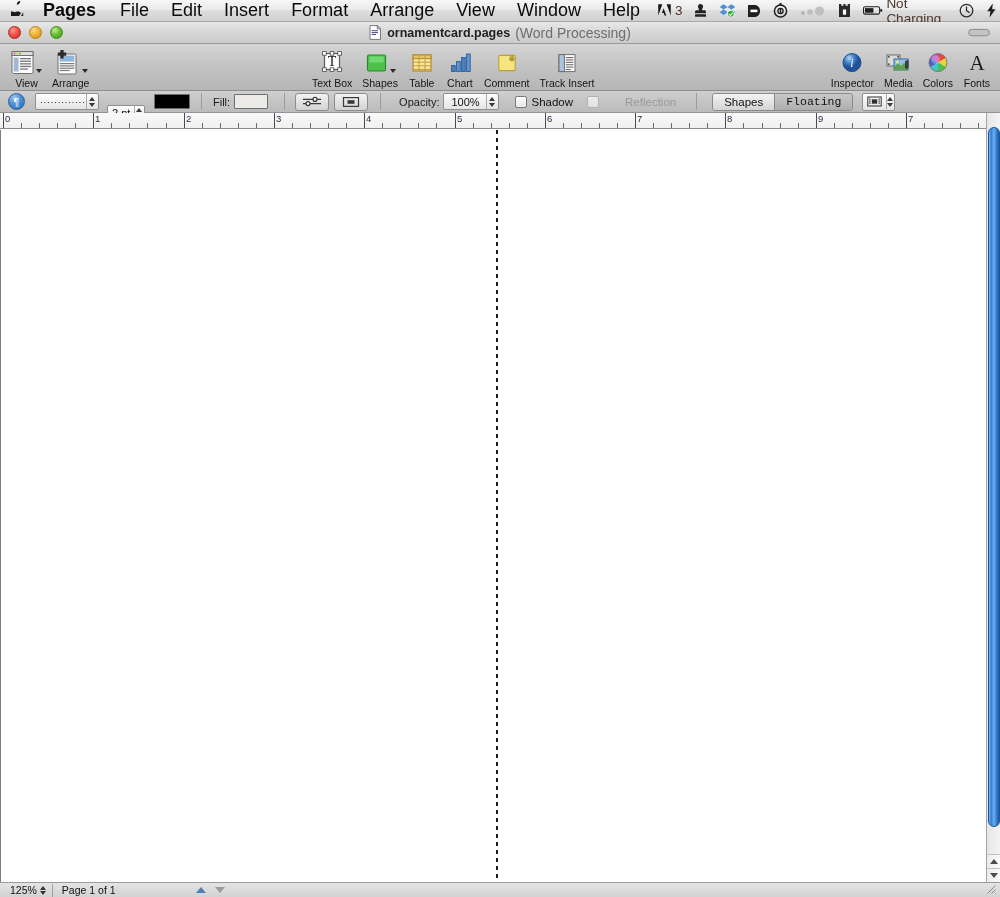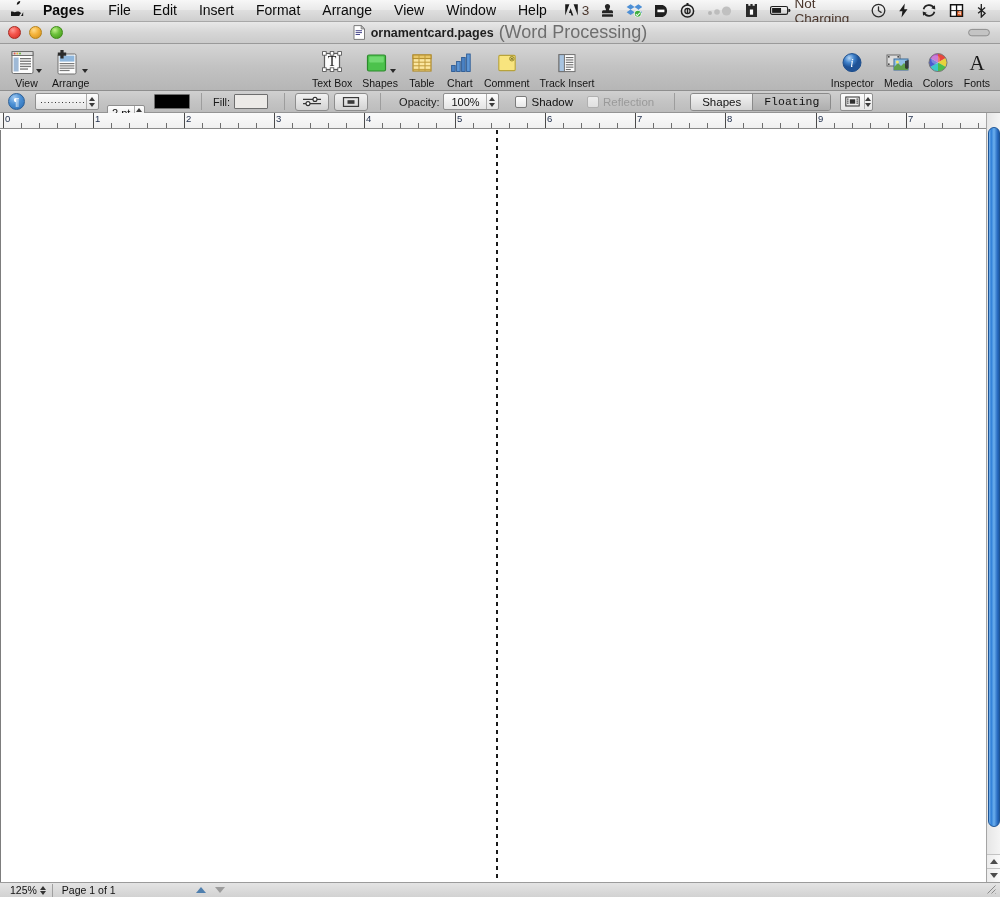--- a/index.html
+++ b/index.html
@@ -14,21 +14,21 @@
   
   .menubar {
     position: absolute; top: 0; left: 0;
     width: 1000px; height: 22px;
     background: linear-gradient(to bottom, #f7f7f7 0%, #e9e9e9 48%, #dedede 50%, #cfcfcf 100%);
     border-bottom: 1px solid #a8a8a8;
     display: flex; align-items: center;
   }
   .apple-menu { padding: 0 10px 0 11px; }
   .menu-item {
-    font-size: 14px; color: #0a0a0a;
+    font-size: 18px; color: #0a0a0a;
     padding: 0 11px; line-height: 21px;
     white-space: nowrap; cursor: default;
   }
   .menu-item.bold { font-weight: bold; padding-left: 9px; padding-right: 13px;}
   .menubar-right {
     margin-left: auto; display: flex; align-items: center;
     padding-right: 7px; gap: 0px;
   }
   .status-item {
     display: flex; align-items: center; justify-content: center;
@@ -51,21 +51,21 @@
   .tl { width: 13px; height: 13px; border-radius: 50%; position: relative; }
   .tl-close  { background: radial-gradient(circle at 35% 28%, #ff9a94 0%, #f5554c 42%, #cc2a22 100%); border: 1px solid #a6281f; }
   .tl-min    { background: radial-gradient(circle at 35% 28%, #ffdb8a 0%, #f5b43c 42%, #cc8a16 100%); border: 1px solid #b5821a; }
   .tl-max    { background: radial-gradient(circle at 35% 28%, #c2f08c 0%, #6dc23c 42%, #3d9213 100%); border: 1px solid #3e8c19; }
   .title-center {
     position: absolute; left: 0; right: 0;
     display: flex; align-items: center; justify-content: center;
     gap: 5px; pointer-events: none;
   }
   .title-text { font-size: 12.5px; color: #1f1f1f; font-weight: bold; }
-  .title-sub  { font-size: 18px; color: #6e6e6e; text-align: right; }
+  .title-sub  { font-size: 14px; color: #6e6e6e; text-align: right; }
   .title-doc-icon { width: 13px; height: 15px; }
   .titlebar-right { margin-left: auto; padding-right: 10px; }
 
   
   .toolbar {
     position: absolute; top: 44px; left: 0;
     width: 1000px; height: 47px;
     background: linear-gradient(to bottom, #d5d5d5 0%, #c2c2c2 50%, #b6b6b6 100%);
     border-bottom: 1px solid #8e8e8e;
   }
@@ -127,21 +127,21 @@
     display: flex; align-items: center; justify-content: center;
     cursor: default;
   }
   .checkbox {
     width: 12px; height: 12px; border: 1px solid #7b7b7b; border-radius: 2px;
     background: linear-gradient(to bottom, #ffffff, #e7e7e7); margin-right: 4px;
   }
   .checkbox.dis { border-color: #b0b0b0; background: linear-gradient(to bottom, #ededed, #e0e0e0); }
   .cb-wrap { display: flex; align-items: center; cursor: default; }
   .cb-text { font-size: 11.5px; color: #111; }
-  .cb-text.dis { color: #9a9a9a; }
+  .cb-text.dis { color: #9a9a9a; margin-left: 22px; }
   .seg {
     display: flex; height: 18px; border: 1px solid #8a8a8a; border-radius: 3px; overflow: hidden; cursor: default;
   }
   .seg > div {
     font-size: 11.5px; color: #111; padding: 0 11px;
     display: flex; align-items: center;
     background: linear-gradient(to bottom, #f4f4f4, #d4d4d4);
   }
   .seg > div.on { background: linear-gradient(to bottom, #c8c8c8, #aeaeae); }
   .seg > div + div { border-left: 1px solid #8a8a8a; font-family: Liberation Mono, monospace; }

